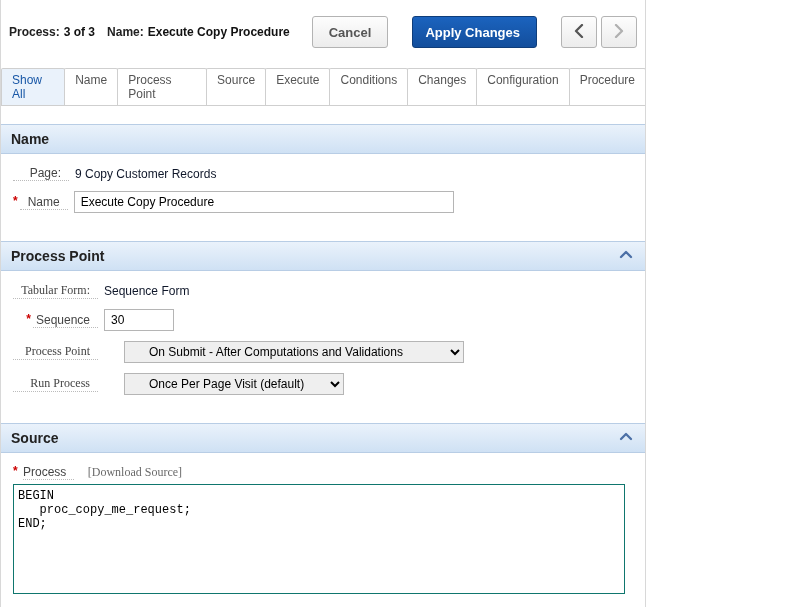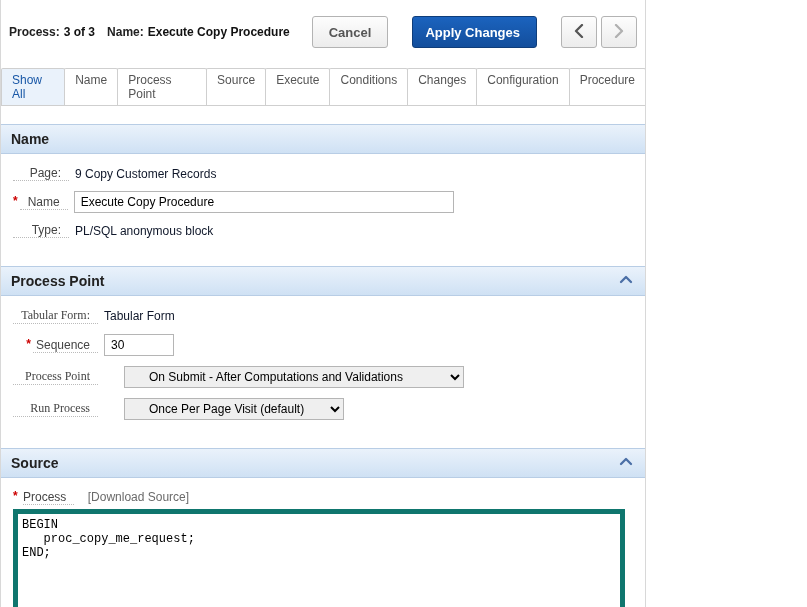--- a/index.html
+++ b/index.html
@@ -141,34 +141,35 @@
     font-size: 12px;
   }
   select {
     border: 1px solid #b5b5b5;
     height: 22px;
     font-size: 12px;
     padding: 1px 20px;
     margin-left: 20px;
   }
   textarea {
-    border: 5px solid #0f766e;
+    border: 1px solid #0f766e;
     font-family: "Courier New", monospace;
     font-size: 12px;
     padding: 4px;
     width: 612px;
     height: 110px;
     resize: none;
     white-space: pre;
   }
   .download-link {
     color: #6a6a6a;
     text-decoration: none;
     margin-left: 4px;
     cursor: pointer;
+    font-family: Liberation Serif, serif;
   }
   .chev-up svg { fill: #4b6fa6; }
 </style>
 </head>
 <body>
 
 <div class="page-wrap">
 
   <div class="header-row">
     <div class="header-left">
@@ -219,40 +220,36 @@
   <div class="section-body">
     <div class="form-row">
       <span class="form-label" style="width:56px;">Page:</span>
       <span class="form-value">9 Copy Customer Records</span>
     </div>
     <div class="form-row">
       <span class="req">*</span>
       <span class="form-label" style="width:48px;">Name</span>
       <input type="text" style="width: 380px;" value="Execute Copy Procedure">
     </div>
-    <div class="form-row">
-      <span class="form-label" style="width:56px;">Type:</span>
-      <span class="form-value">PL/SQL anonymous block</span>
-    </div>
   </div>
 
   <div class="section-header">
     <span>Process Point</span>
     <span class="collapse chev-up">
       <span>
         <svg width="14" height="14" viewBox="0 0 14 14">
             <path d="M2 9 L7 4 L12 9" stroke="#4b6fa6" stroke-width="2.3" fill="none" stroke-linecap="round" stroke-linejoin="round"></path>
           </svg>
       </span>
     </span>
   </div>
   <div class="section-body">
     <div class="form-row">
       <span class="form-label wide-label" style="width:85px;">Tabular Form:</span>
-      <span class="form-value">Tabular Form</span>
+      <span class="form-value">Sequence Form</span>
     </div>
     <div class="form-row">
       <span style="width:20px;text-align:right;display:inline-block"><span class="req">*</span></span>
       <span class="form-label" style="width:65px;">Sequence</span>
       <input type="text" style="width: 70px;" value="30">
     </div>
     <div class="form-row">
       <span class="form-label wide-label" style="width:85px;">Process Point</span>
       <select style="width:340px;">
         <option>On Submit - After Computations and Validations</option>

